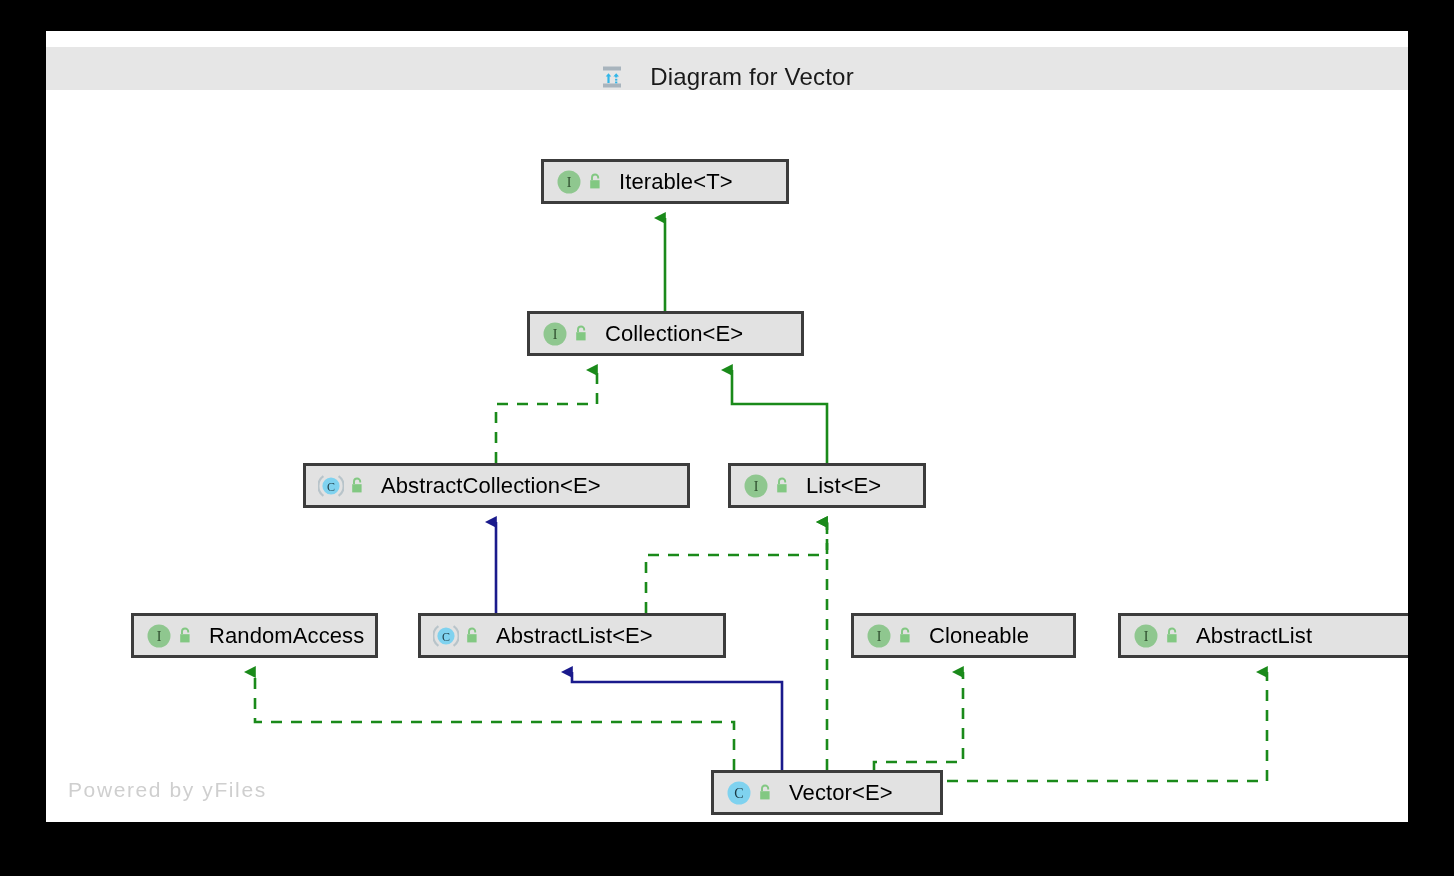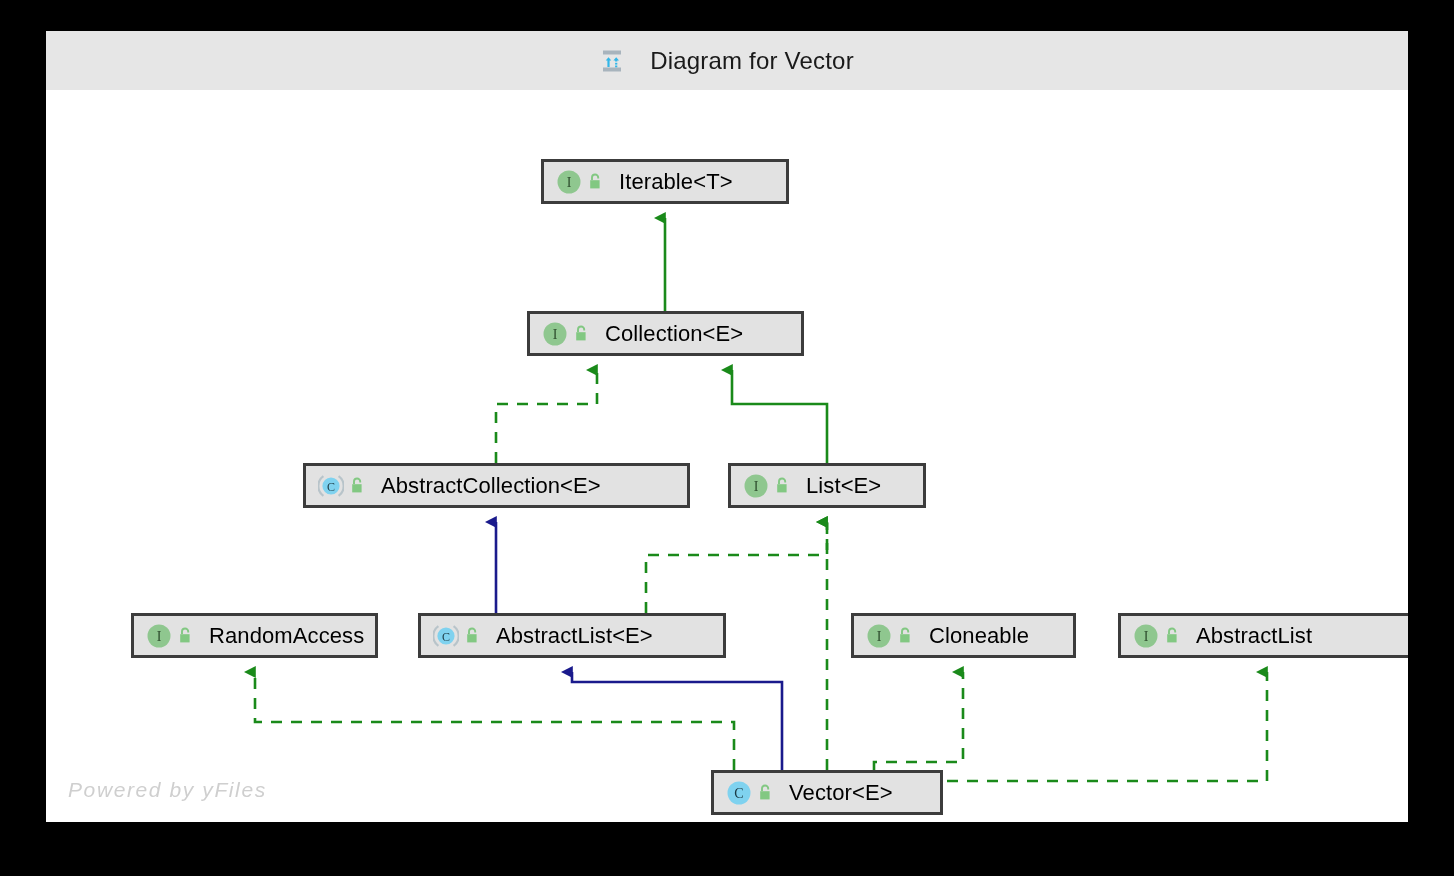--- a/index.html
+++ b/index.html
@@ -23,21 +23,21 @@
     width: 1362px;
     height: 791px;
     background: #ffffff;
     overflow: hidden;
   }
 
   
   #title-bar {
     position: absolute;
     left: 0;
-    top: 0;
+    top: 16px;
     width: 1362px;
     height: 59px;
     background: #e6e6e6;
     display: flex;
     align-items: center;
     justify-content: center;
     gap: 26px;
   }
   #title-bar .title-text {
     font-size: 24px;
@@ -93,21 +93,20 @@
   
   #watermark {
     position: absolute;
     left: 22px;
     bottom: 22px;
     font-size: 21px;
     color: #cfcfcf;
     letter-spacing: 1.6px;
     line-height: 1;
     user-select: none;
-    font-style: italic;
   }
 </style>
 </head>
 <body>
 
 <div id="diagram-window">
 
   <div id="title-bar">
     <span>
       <svg class="diagram-icon" viewBox="0 0 24 24" aria-hidden="true">

